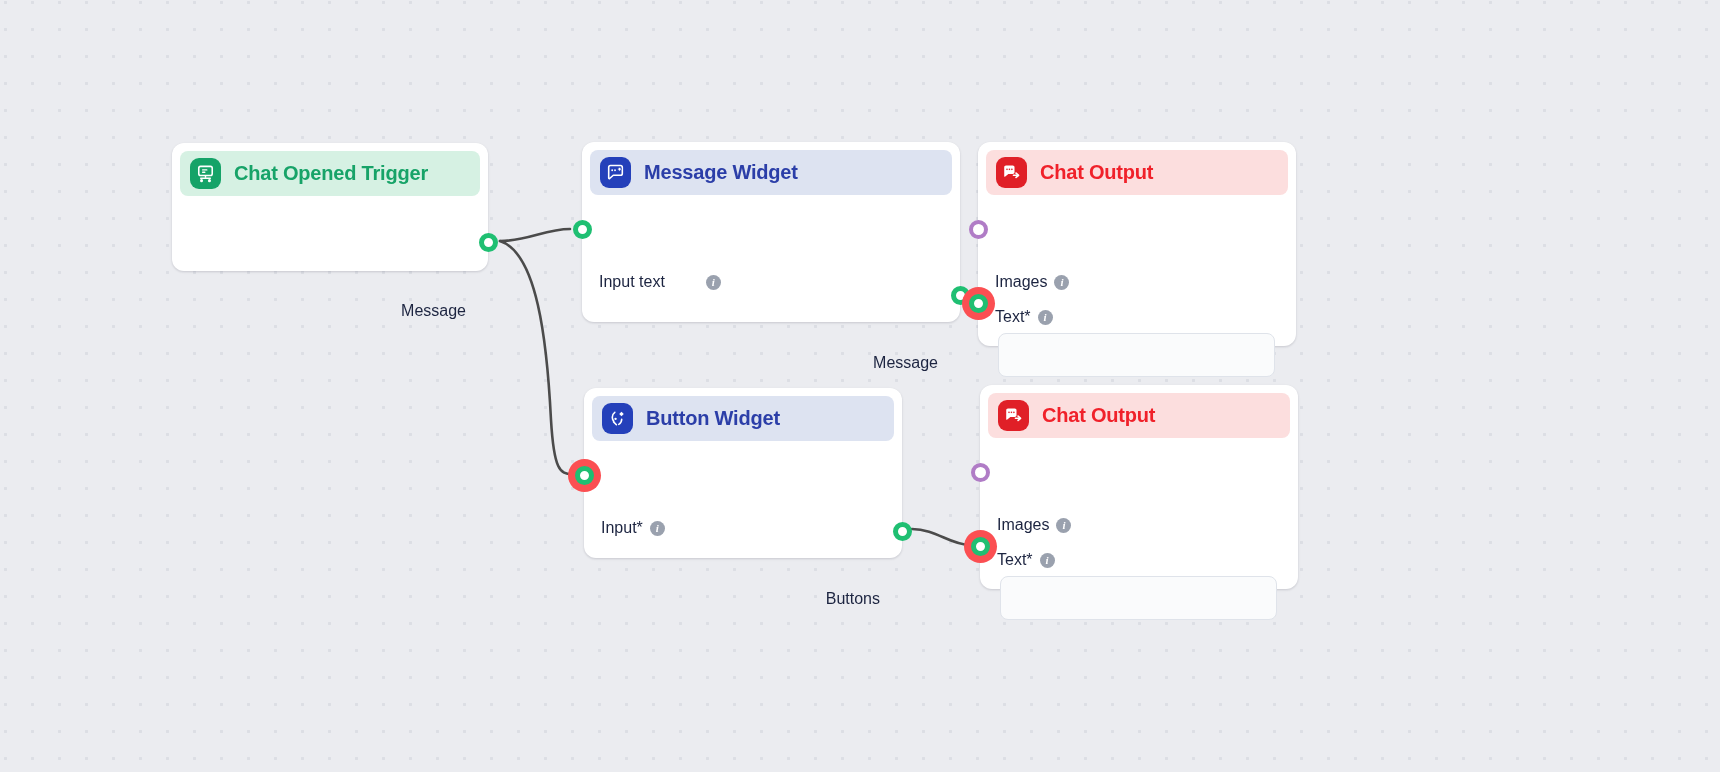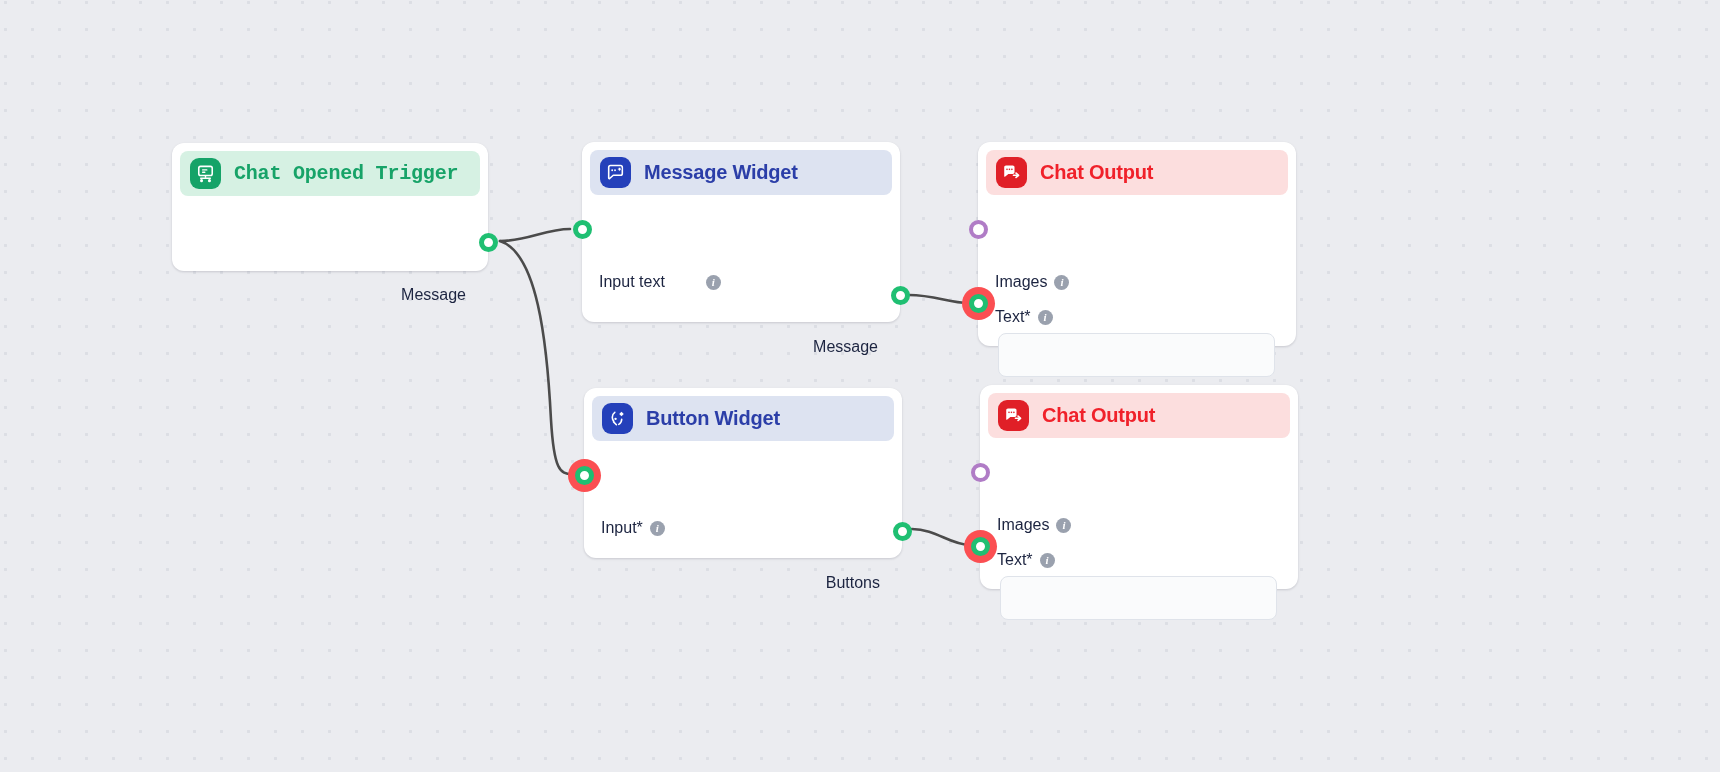--- a/index.html
+++ b/index.html
@@ -62,21 +62,21 @@
     justify-content: center;
     flex: 0 0 auto;
   }
   .node-body {
     position: relative;
     padding: 0;
   }
 
   
   .theme-green .node-header { background: #d6f1e3; }
-  .theme-green .node-title  { color: #17a368; font-family: Liberation Mono, monospace; }
+  .theme-green .node-title  { color: #17a368; }
   .theme-green .node-icon   { background: #15a368; }
 
   
   .theme-blue .node-header { background: #dde3f1; }
   .theme-blue .node-title  { color: #2b3ea8; }
   .theme-blue .node-icon   { background: #2440ba; }
 
   
   .theme-red .node-header { background: #fcdede; text-align: right; }
   .theme-red .node-title  { color: #f0212a; }
@@ -124,20 +124,21 @@
     gap: 7px;
     white-space: nowrap;
   }
   .row-label {
     font-size: 16px;
     color: #1c2440;
     font-weight: normal;
   }
   .row-right {
     justify-content: center;
+    margin-top: 16px;
   }
   .info-icon {
     width: 15px;
     height: 15px;
     border-radius: 50%;
     background: #9aa1ae;
     color: #ffffff;
     font-size: 11px;
     font-weight: bold;
     font-style: italic;
@@ -184,21 +185,21 @@
       <div class="node-title">Chat Opened Trigger</div>
     </div>
     <div class="node-body">
       <div class="row row-right" style="right:22px; top:90px;">
         <span class="row-label">Message</span>
       </div>
     </div>
     <div class="port port-green" style="right:-9.5px; top:89.5px;"></div>
   </div>
 
-  <div class="node theme-blue" style="left:582px; top:142px; width:318px; height:180px;">
+  <div class="node theme-blue" style="left:582px; top:142px; width:378px; height:180px;">
     <div class="node-header">
       <div class="node-icon">
         <svg width="19" height="19" viewBox="0 0 24 24" fill="none">
           <path d="M3.4 5.4 C3.4 4.1 4.4 3.1 5.7 3.1 H18.3 C19.6 3.1 20.6 4.1 20.6 5.4 V13.2 C20.6 14.5 19.6 15.5 18.3 15.5 H9.2 L4.6 19.6 C4.1 20.0 3.4 19.7 3.4 19.0 Z" stroke="#ffffff" stroke-width="2" stroke-linejoin="round"></path>
           <circle cx="7.8" cy="9.2" r="1.15" fill="#ffffff"></circle>
           <circle cx="11.4" cy="9.2" r="1.15" fill="#ffffff"></circle>
           <path d="M17.1 5.1 L19.7 7.7 L17.1 10.3 L14.5 7.7 Z" fill="#ffffff" stroke="#2440ba" stroke-width="1.1"></path>
         </svg>
       </div>
       <div class="node-title">Message Widget</div>

